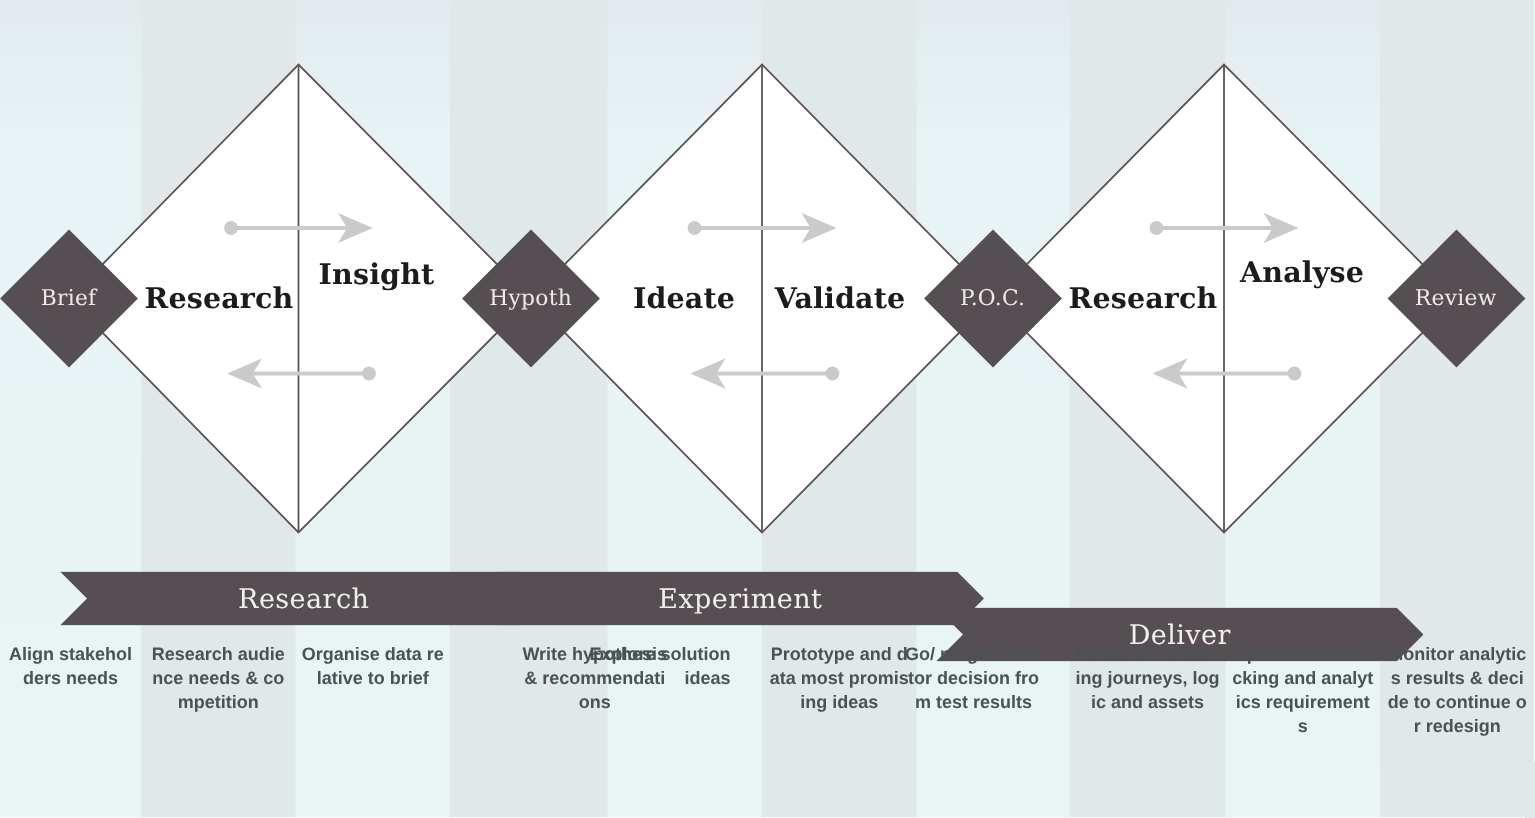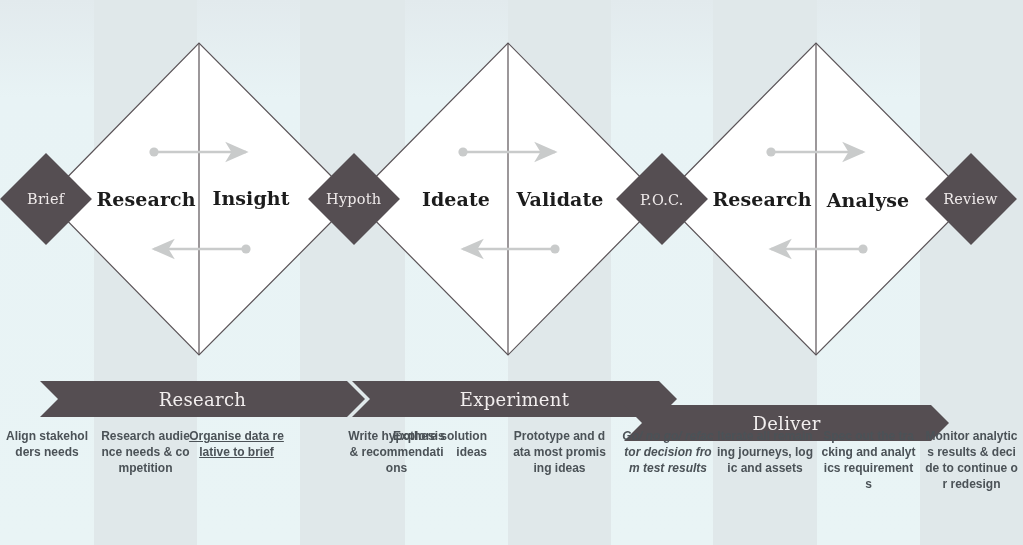--- a/index.html
+++ b/index.html
@@ -146,43 +146,43 @@
       </div>
       <div class="gate" style="width: 65px; height: 65px; left: 662px; top: 199px; background: rgb(85, 78, 82);">
         <span class="gate-text">P.O.C.</span>
       </div>
       <div class="gate" style="width: 65px; height: 65px; left: 971px; top: 199px; background: rgb(85, 78, 82);">
         <span class="gate-text">Review</span>
       </div>
     </div>
   <div id="stages-layer">
       <div class="stage-label" style="left: 146px; top: 199px;">Research</div>
-      <div class="stage-label" style="left: 251px; top: 198px;">Insight</div>
+      <div class="stage-label" style="left: 251px; top: 183px;">Insight</div>
       <div class="stage-label" style="left: 456px; top: 199px;">Ideate</div>
       <div class="stage-label" style="left: 560px; top: 199px;">Validate</div>
       <div class="stage-label" style="left: 762px; top: 199px;">Research</div>
-      <div class="stage-label" style="left: 868px; top: 200px;">Analyse</div>
+      <div class="stage-label" style="left: 868px; top: 182px;">Analyse</div>
     </div>
   <div id="phases-layer">
       <div class="phase" style="left: 40px; width: 325px; top: 381px; background: rgb(85, 78, 82); clip-path: polygon(0px 0px, calc(100% - 18px) 0px, 100% 50%, calc(100% - 18px) 100%, 0px 100%, 18px 50%);">
         <span class="phase-text">Research</span>
       </div>
-      <div class="phase" style="left: 352px; width: 325px; top: 381px; background: rgb(85, 78, 82); clip-path: polygon(0px 0px, calc(100% - 18px) 0px, 100% 50%, calc(100% - 18px) 100%, 0px 100%, 18px 50%);">
+      <div class="phase" style="left: 331px; width: 325px; top: 381px; background: rgb(85, 78, 82); clip-path: polygon(0px 0px, calc(100% - 18px) 0px, 100% 50%, calc(100% - 18px) 100%, 0px 100%, 18px 50%);">
         <span class="phase-text">Experiment</span>
       </div>
       <div class="phase" style="left: 624px; width: 325px; top: 381px; background: rgb(85, 78, 82); clip-path: polygon(0px 0px, calc(100% - 18px) 0px, 100% 50%, calc(100% - 18px) 100%, 0px 100%, 18px 50%); margin-top: 24px;">
         <span class="phase-text">Deliver</span>
       </div>
     </div>
   <div id="captions-layer">
       <div class="caption" style="left: 0px; width: 94px;">Align stakeholders needs</div>
       <div class="caption" style="left: 94px; width: 103px;">Research audience needs &amp; competition</div>
-      <div class="caption" style="left: 185px; width: 103px; text-decoration: underline;">Organise data relative to brief</div>
+      <div class="caption" style="left: 197px; width: 103px;">Organise data relative to brief</div>
       <div class="caption" style="left: 308px; width: 105px; margin-left: 36px;">Write hypothesis &amp; recommendations</div>
       <div class="caption" style="left: 388px; width: 103px; text-align: right;">Explore solution ideas</div>
       <div class="caption" style="left: 508px; width: 103px;">Prototype and data most promising ideas</div>
-      <div class="caption" style="left: 617px; width: 102px; font-style: italic;">Go/ no go/ refactor decision from test results</div>
+      <div class="caption" style="left: 598px; width: 102px;">Go/ no go/ refactor decision from test results</div>
       <div class="caption" style="left: 713px; width: 104px;">Iterate all remaining journeys, logic and assets</div>
       <div class="caption" style="left: 817px; width: 103px;">Spec out the tracking and analytics requirements</div>
       <div class="caption" style="left: 920px; width: 103px; text-align: center;">Monitor analytics results &amp; decide to continue or redesign</div>
     </div>
 
 </div>
 
 </body></html>

